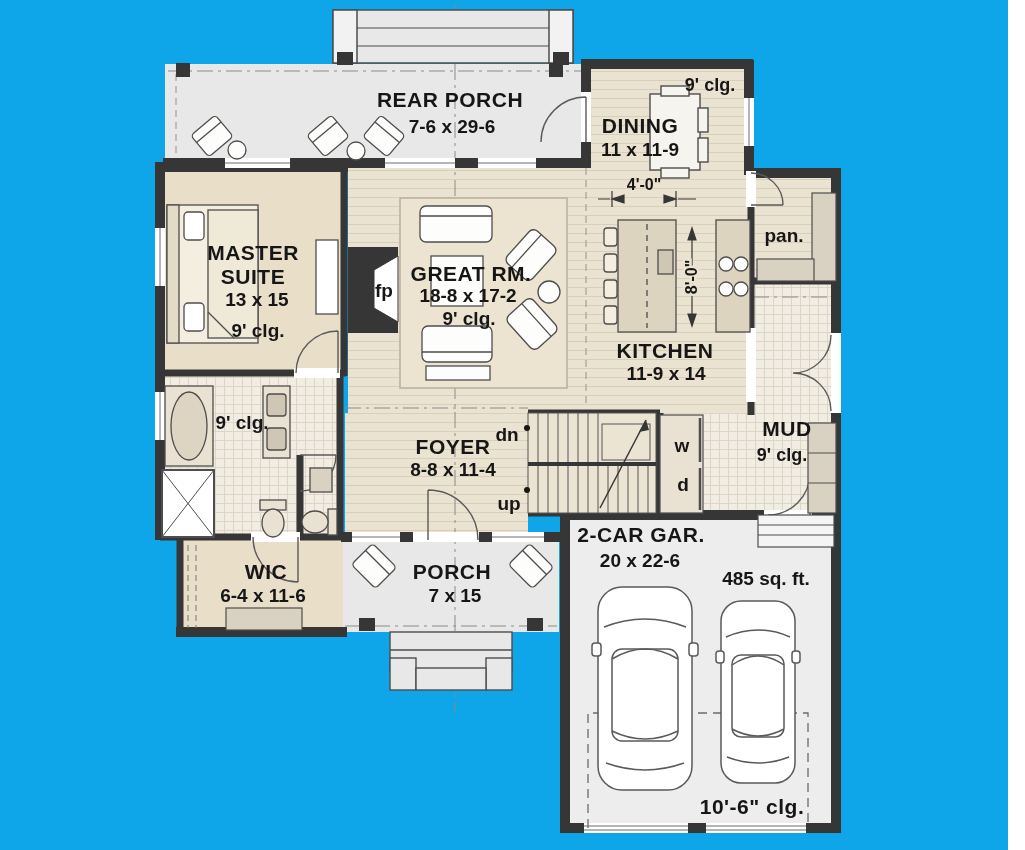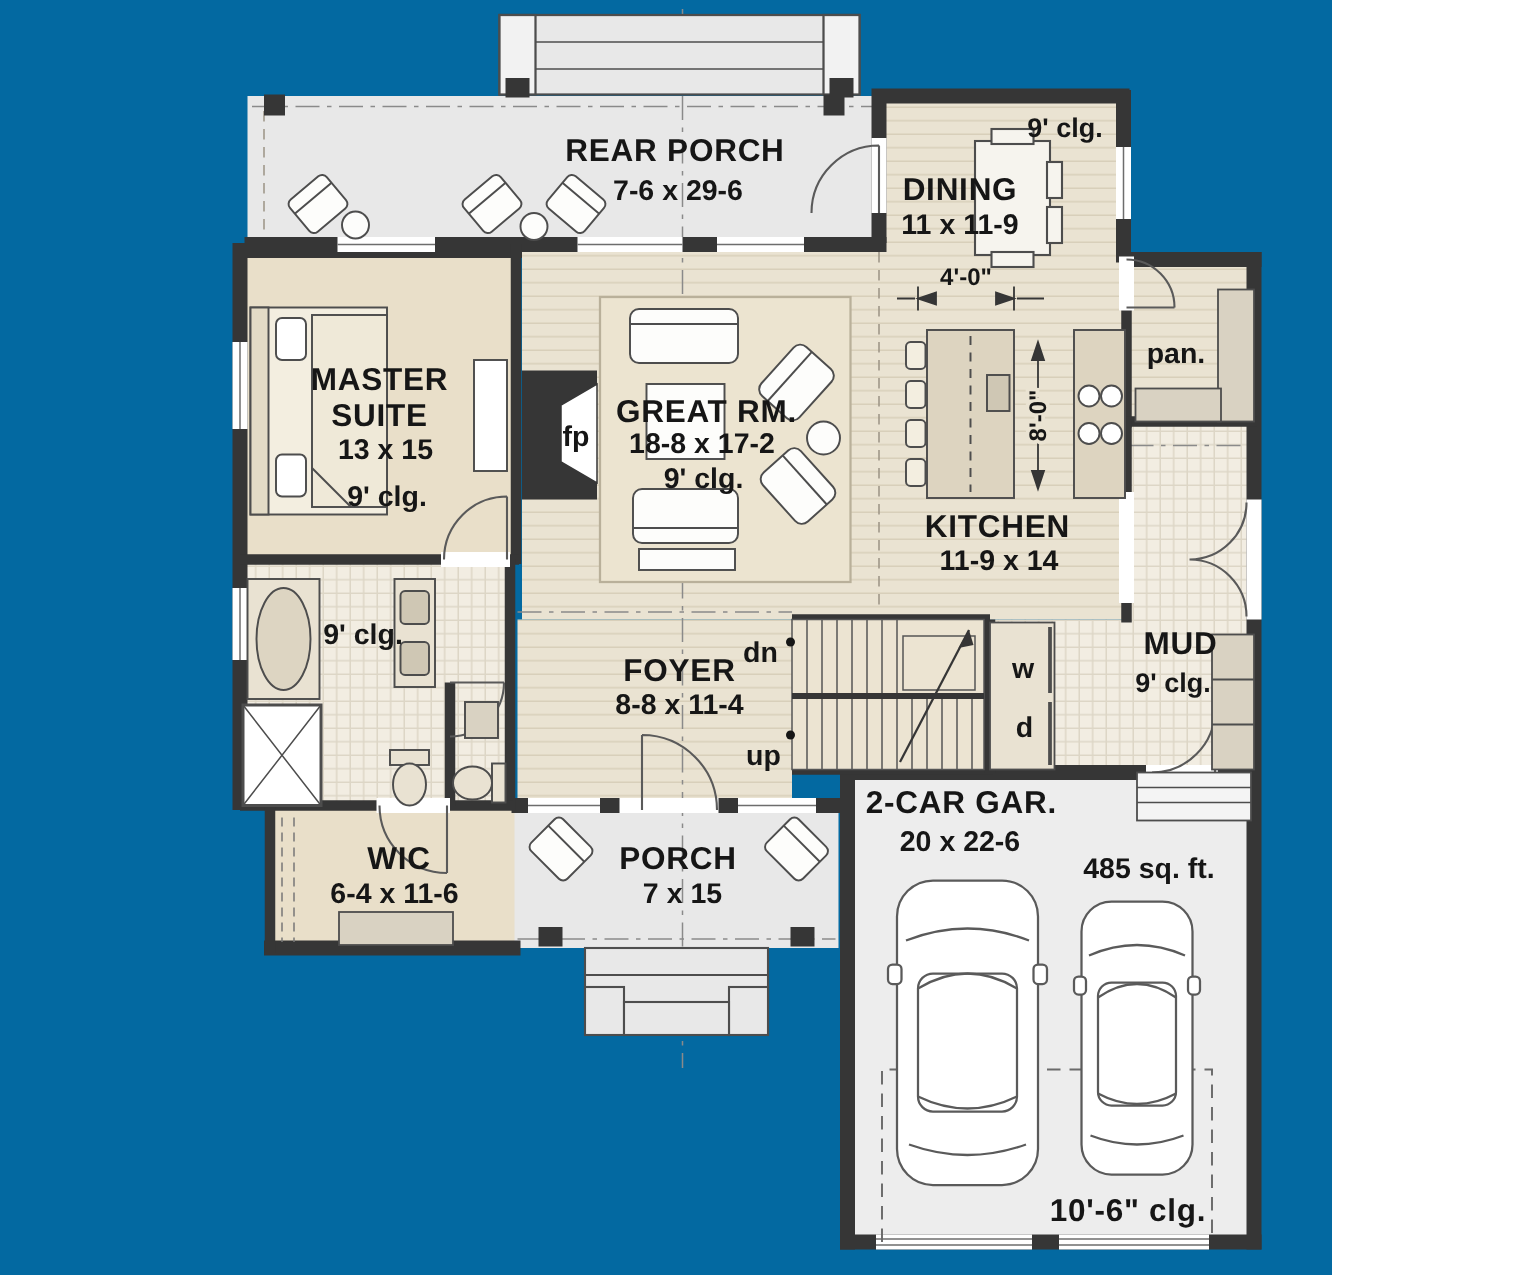--- a/index.html
+++ b/index.html
@@ -1,16 +1,16 @@
 <!DOCTYPE html>
 <html><head>
 <meta charset="utf-8">
 <style>
   html,body{margin:0;padding:0;background:#ffffff;}
-  .canvas{position:relative;width:888px;height:850px;background:#0369a1;overflow:hidden;
+  .canvas{position:relative;width:1008px;height:850px;background:#0ea5e9;overflow:hidden;
           font-family:"Liberation Sans",sans-serif;}
   svg{display:block;}
   text{font-family:"Liberation Sans",sans-serif;font-weight:bold;fill:#161616;}
   .room-name{font-size:21px;letter-spacing:.5px;}
   .room-dims{font-size:19px;}
   .clg{font-size:18px;}
   .small-lbl{font-size:19px;}
   .dim-lbl{font-size:16px;}
 </style>
 </head>

